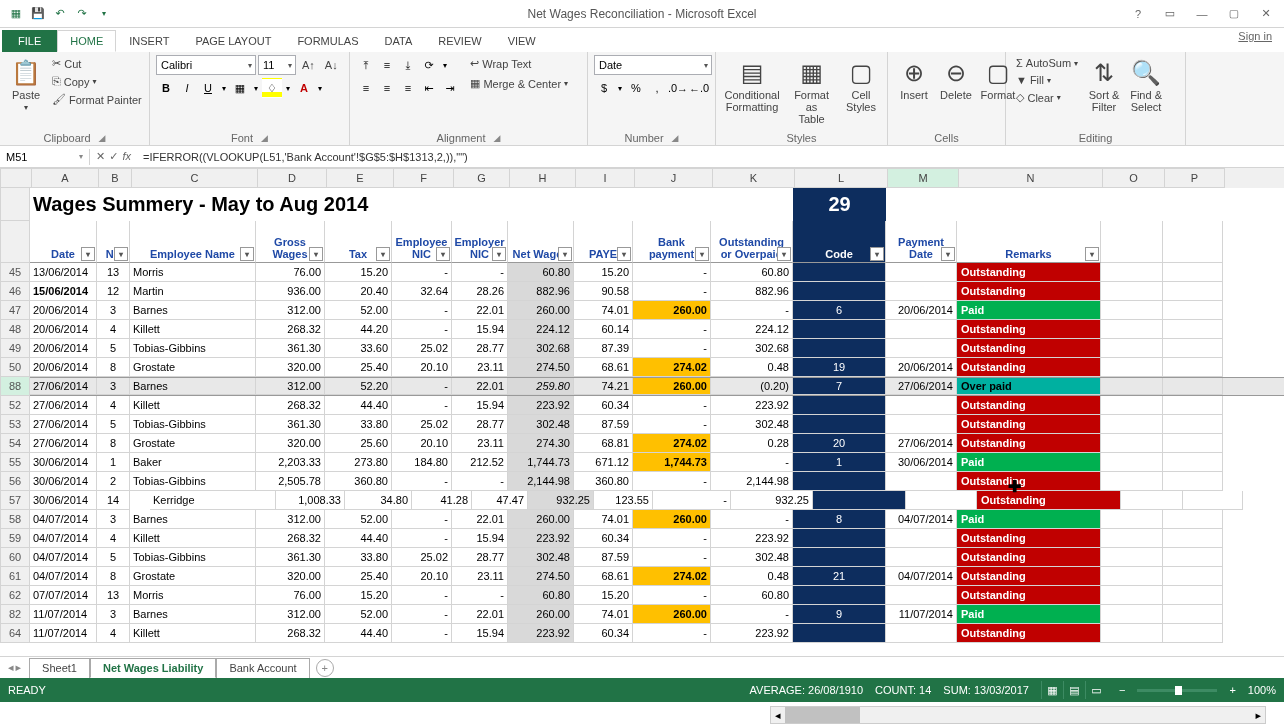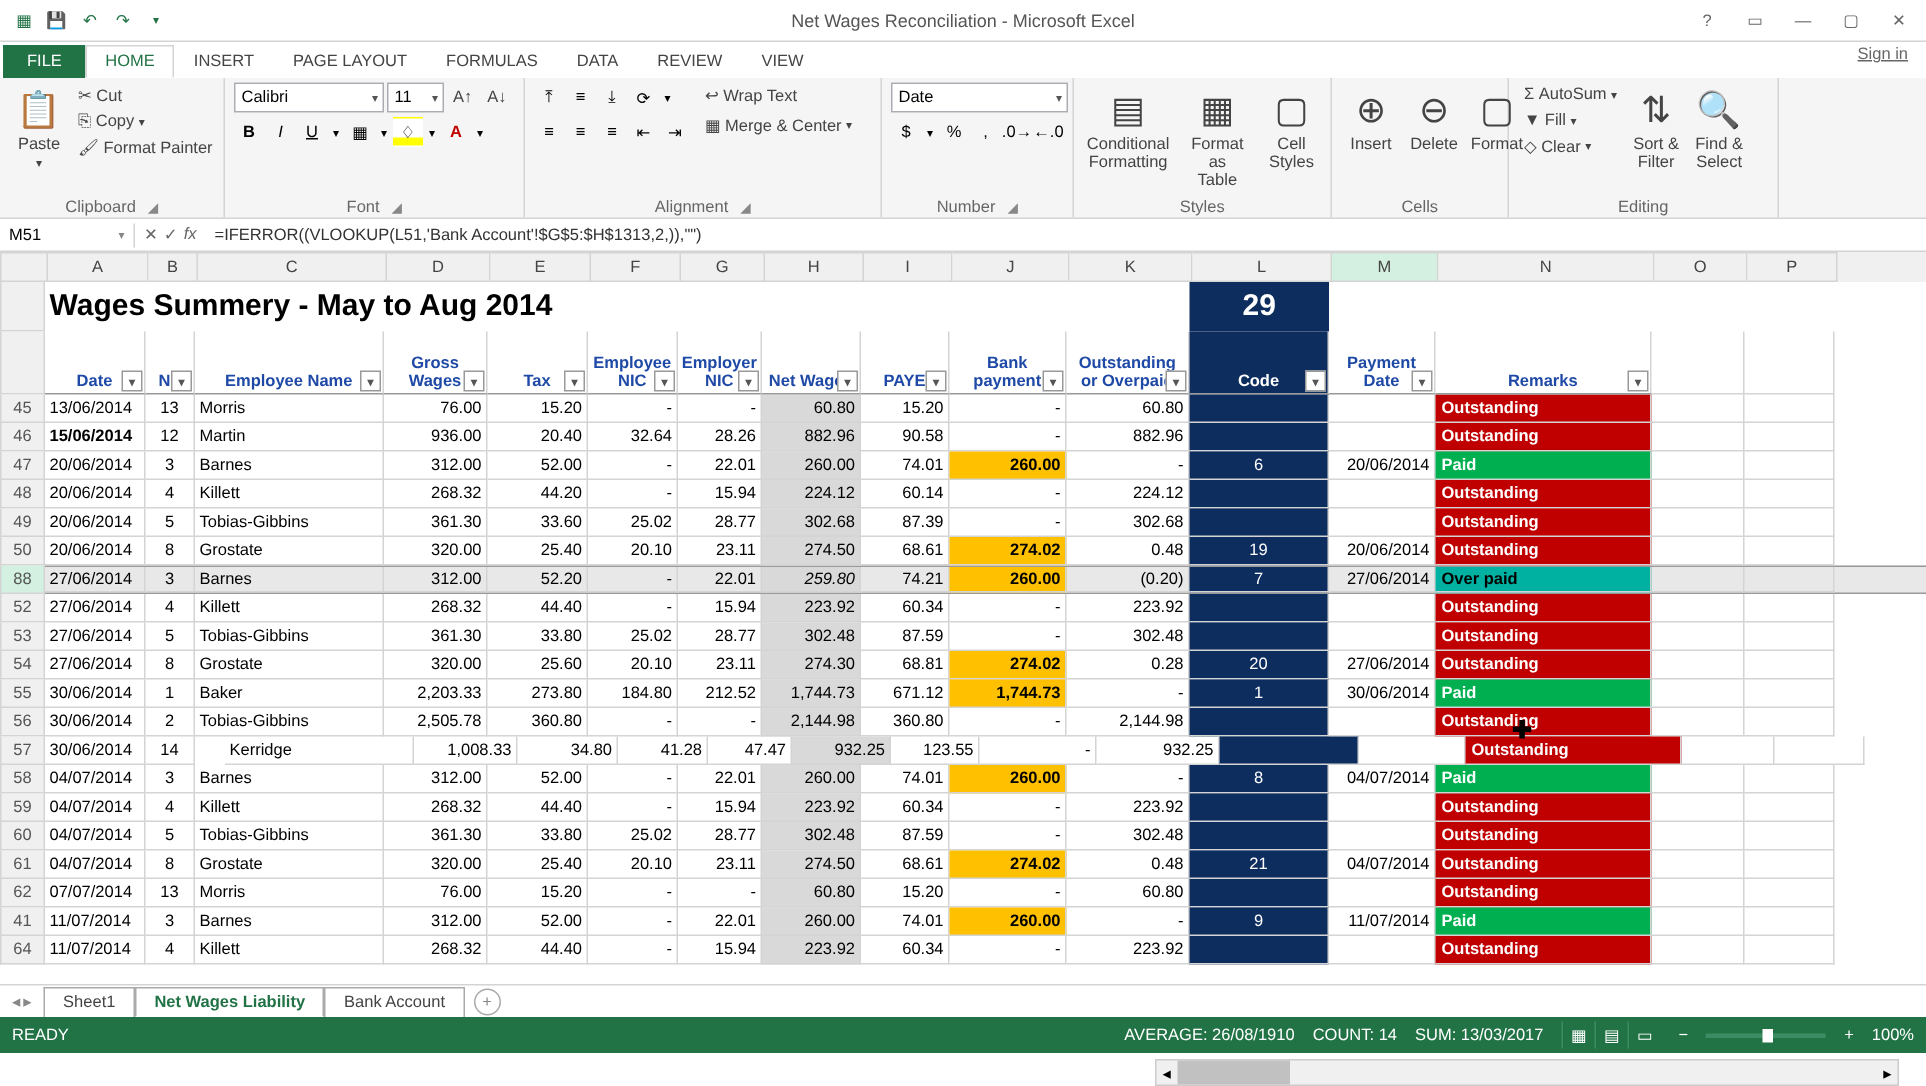--- a/index.html
+++ b/index.html
@@ -354,21 +354,21 @@
         <div class="rh">53</div>
         <div class="rh">54</div>
         <div class="rh">55</div>
         <div class="rh">56</div>
         <div class="rh">57</div>
         <div class="rh">58</div>
         <div class="rh">59</div>
         <div class="rh">60</div>
         <div class="rh">61</div>
         <div class="rh">62</div>
-        <div class="rh">41</div>
+        <div class="rh">82</div>
         <div class="rh">64</div>
       </div>
     <div class="cells" id="cells">
       <div class="cursor-plus">✚</div>
     <div class="row tall title-row">
           <div class="cell " style="width: 763px; font-size: 20px; font-weight: bold;">Wages Summery  - May to Aug 2014</div>
           <div class="cell blue-col c big29" style="width: 93px;">29</div>
           <div class="cell " style="width: 71px;"></div>
           <div class="cell " style="width: 144px;"></div>
           <div class="cell " style="width: 62px;"></div>

